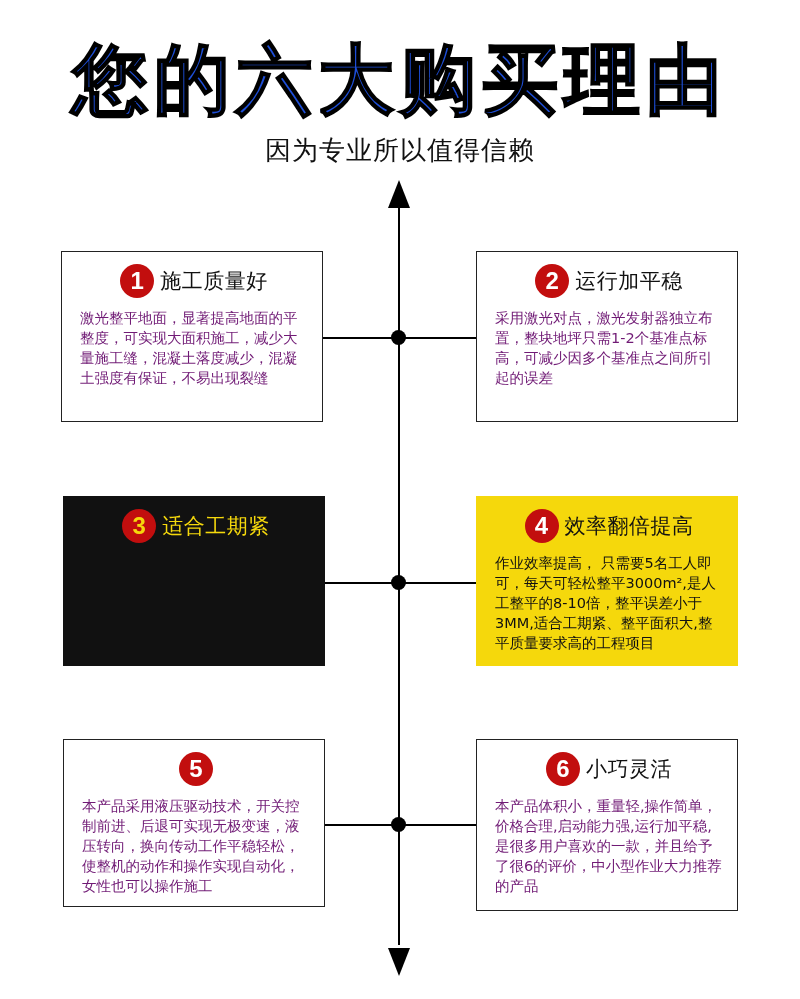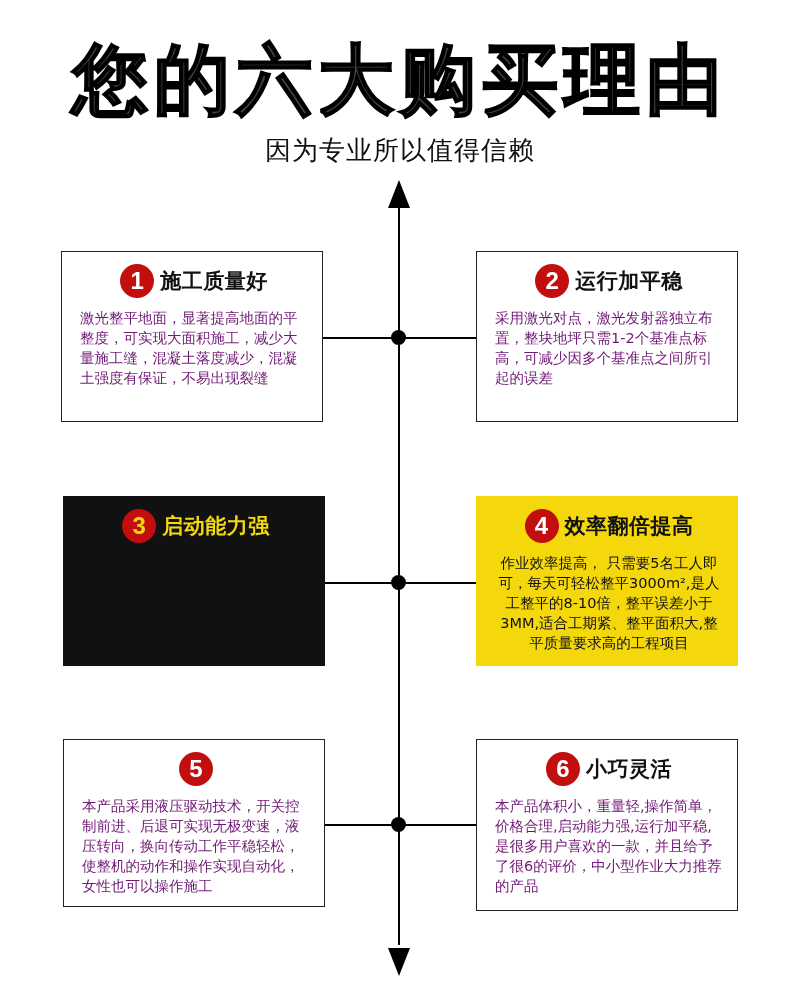--- a/index.html
+++ b/index.html
@@ -1,21 +1,21 @@
 <!DOCTYPE html>
 <html><head>
 <meta charset="utf-8">
 <style>
   * { box-sizing: border-box; margin: 0; padding: 0; }
   html, body { width: 800px; height: 999px; background: #ffffff; overflow: hidden; }
   body { position: relative; font-family: "DejaVu Sans", "Liberation Sans", sans-serif; color: #111; }
 
   .main-title {
     position: absolute; left: 0; top: 30px; width: 800px; text-align: center;
-    font-size: 76px; font-weight: 900; letter-spacing: 6px; color: #404040;
+    font-size: 76px; font-weight: 900; letter-spacing: 6px; color: #1d4ed8;
     -webkit-text-stroke: 2px #000;
   }
   .subtitle {
     position: absolute; left: 0; top: 133px; width: 800px; text-align: center;
     font-size: 26px; letter-spacing: 1px; color: #111;
   }
 
   
   .axis { position: absolute; left: 398px; top: 200px; width: 2px; height: 745px; background: #000; }
   .arrow-up {
@@ -39,25 +39,25 @@
   .card.dark { background: #111111; border-color: #111; }
   .card.yellow { background: #f5d80c; border-color: #f5d80c; }
 
   .card-head { display: flex; align-items: center; justify-content: center; gap: 6px; margin-bottom: 10px; }
   .badge {
     width: 34px; height: 34px; border-radius: 50%; background: #c20e0e; color: #fff;
     font-family: "Liberation Sans", sans-serif; font-weight: 700; font-size: 24px;
     display: flex; align-items: center; justify-content: center; flex-shrink: 0;
   }
   .card.dark .badge { color: #f5d80c; }
-  .card-title { font-size: 21px; font-weight: 700; color: #111; letter-spacing: 0.5px; text-align: right; }
+  .card-title { font-size: 21px; font-weight: 400; color: #111; letter-spacing: 0.5px; text-align: right; }
   .card.dark .card-title { color: #f5d80c; }
   .card-body { font-size: 14.5px; line-height: 20px; color: #701a75; }
   .card.dark .card-body { color: #fff; }
-  .card.yellow .card-body { color: #111; text-align: center; }
+  .card.yellow .card-body { color: #111; }
 </style>
 </head>
 <body>
 
 <div class="main-title">您的六大购买理由</div>
 <div class="subtitle">因为专业所以值得信赖</div>
 
 <div class="arrow-up"></div>
 <div class="axis"></div>
 <div class="arrow-down"></div>
@@ -82,21 +82,21 @@
   <div class="card-head">
     <span class="badge">2</span>
     <span class="card-title">运行加平稳</span>
   </div>
   <div class="card-body">采用激光对点，激光发射器独立布置，整块地坪只需1-2个基准点标高，可减少因多个基准点之间所引起的误差</div>
 </div>
 
 <div class="card dark" style="left:63px; top:496px; height:170px;">
   <div class="card-head">
     <span class="badge">3</span>
-    <span class="card-title">启动能力强</span>
+    <span class="card-title">适合工期紧</span>
   </div>
 </div>
 
 <div class="card yellow" style="left:476px; top:496px; height:170px;">
   <div class="card-head">
     <span class="badge">4</span>
     <span class="card-title">效率翻倍提高</span>
   </div>
   <div class="card-body">作业效率提高， 只需要5名工人即可，每天可轻松整平3000m²,是人工整平的8-10倍，整平误差小于3MM,适合工期紧、整平面积大,整平质量要求高的工程项目</div>
 </div>

